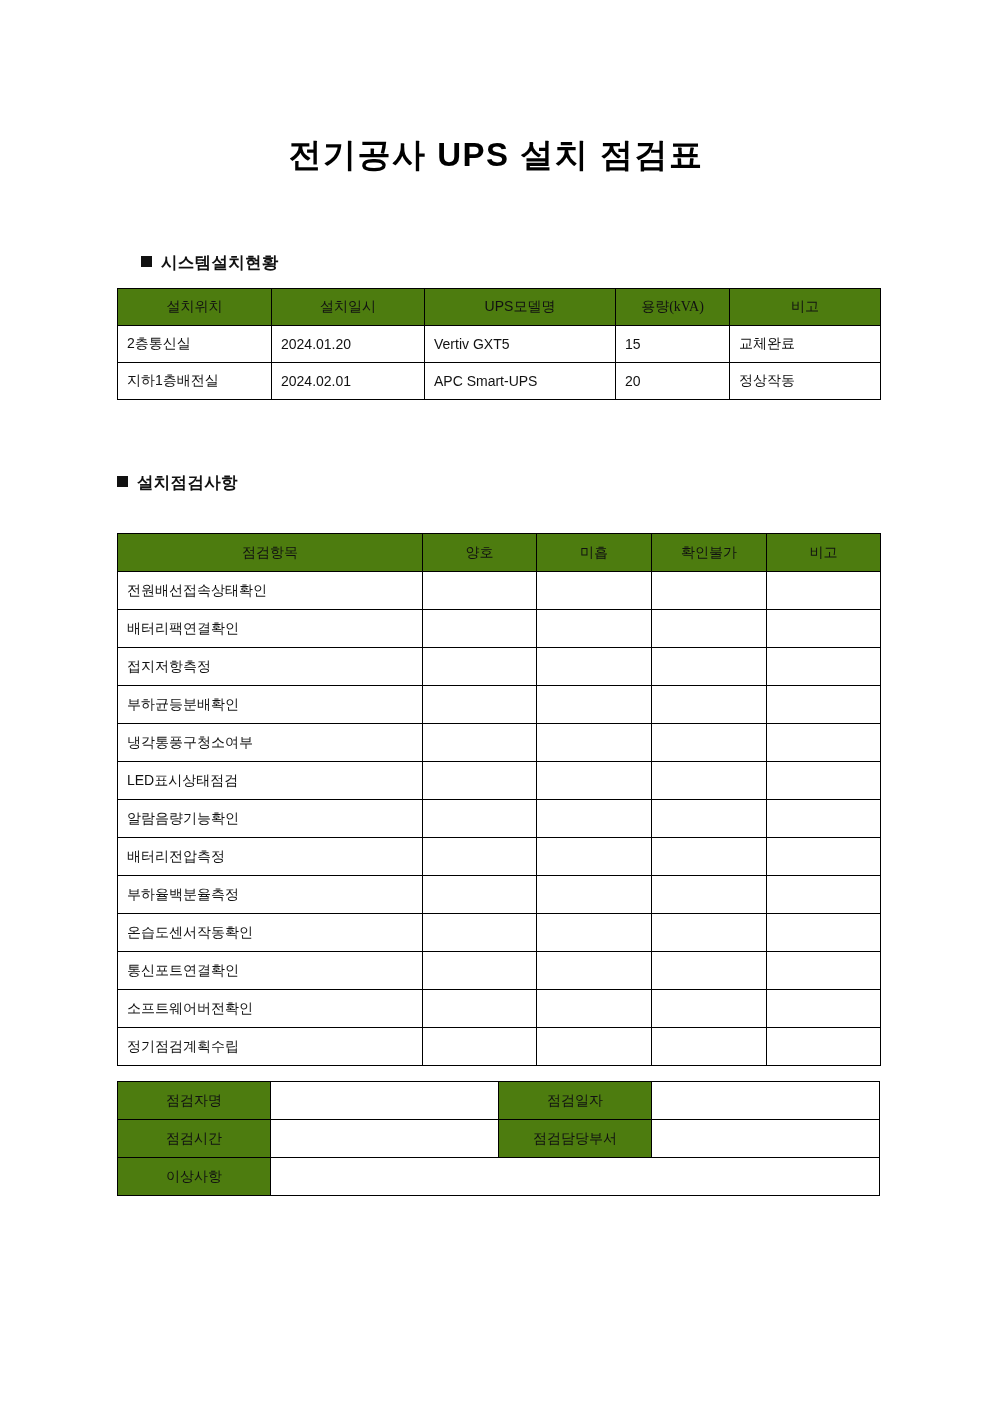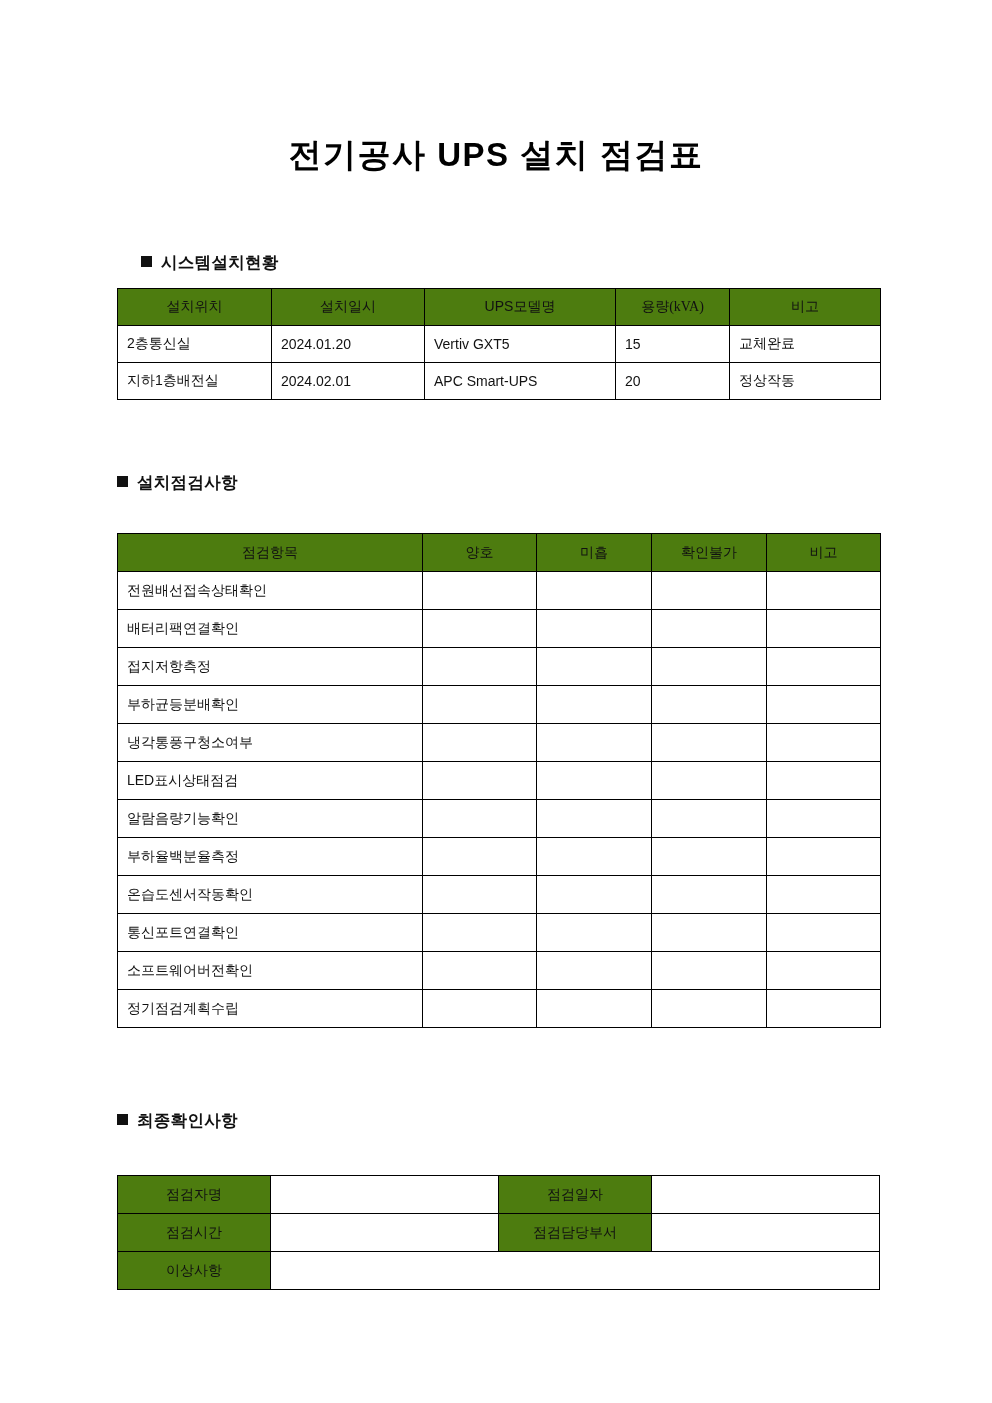--- a/index.html
+++ b/index.html
@@ -103,21 +103,21 @@
   #table-check tr { height: 38px; }
   #table-check .c0 { width: 304px; }
   #table-check .c1 { width: 113px; }
   #table-check .c2 { width: 114px; font-family: Liberation Serif, serif; }
   #table-check .c3 { width: 114px; margin-top: 28px; }
   #table-check .c4 { width: 113px; }
 
   
   #table-final {
     left: 117px;
-    top: 1175px;
+    top: 1081px;
     width: 758px;
   }
   #table-final tr { height: 38px; }
   #table-final .f0 { width: 152px; }
   #table-final .f1 { width: 227px; }
   #table-final .f2 { width: 152px; }
   #table-final .f3 { width: 227px; }
 </style>
 </head>
 <body>
@@ -212,20 +212,27 @@
           <td class="blank c4"></td>
         </tr>
         <tr>
           <td class="cell-left c0">알람음량기능확인</td>
           <td class="blank c1"></td>
           <td class="blank c2"></td>
           <td class="blank c3"></td>
           <td class="blank c4"></td>
         </tr>
         <tr>
+          <td class="cell-left c0">배터리전압측정</td>
+          <td class="blank c1"></td>
+          <td class="blank c2"></td>
+          <td class="blank c3"></td>
+          <td class="blank c4"></td>
+        </tr>
+        <tr>
           <td class="cell-left c0">부하율백분율측정</td>
           <td class="blank c1"></td>
           <td class="blank c2"></td>
           <td class="blank c3"></td>
           <td class="blank c4"></td>
         </tr>
         <tr>
           <td class="cell-left c0">온습도센서작동확인</td>
           <td class="blank c1"></td>
           <td class="blank c2"></td>

